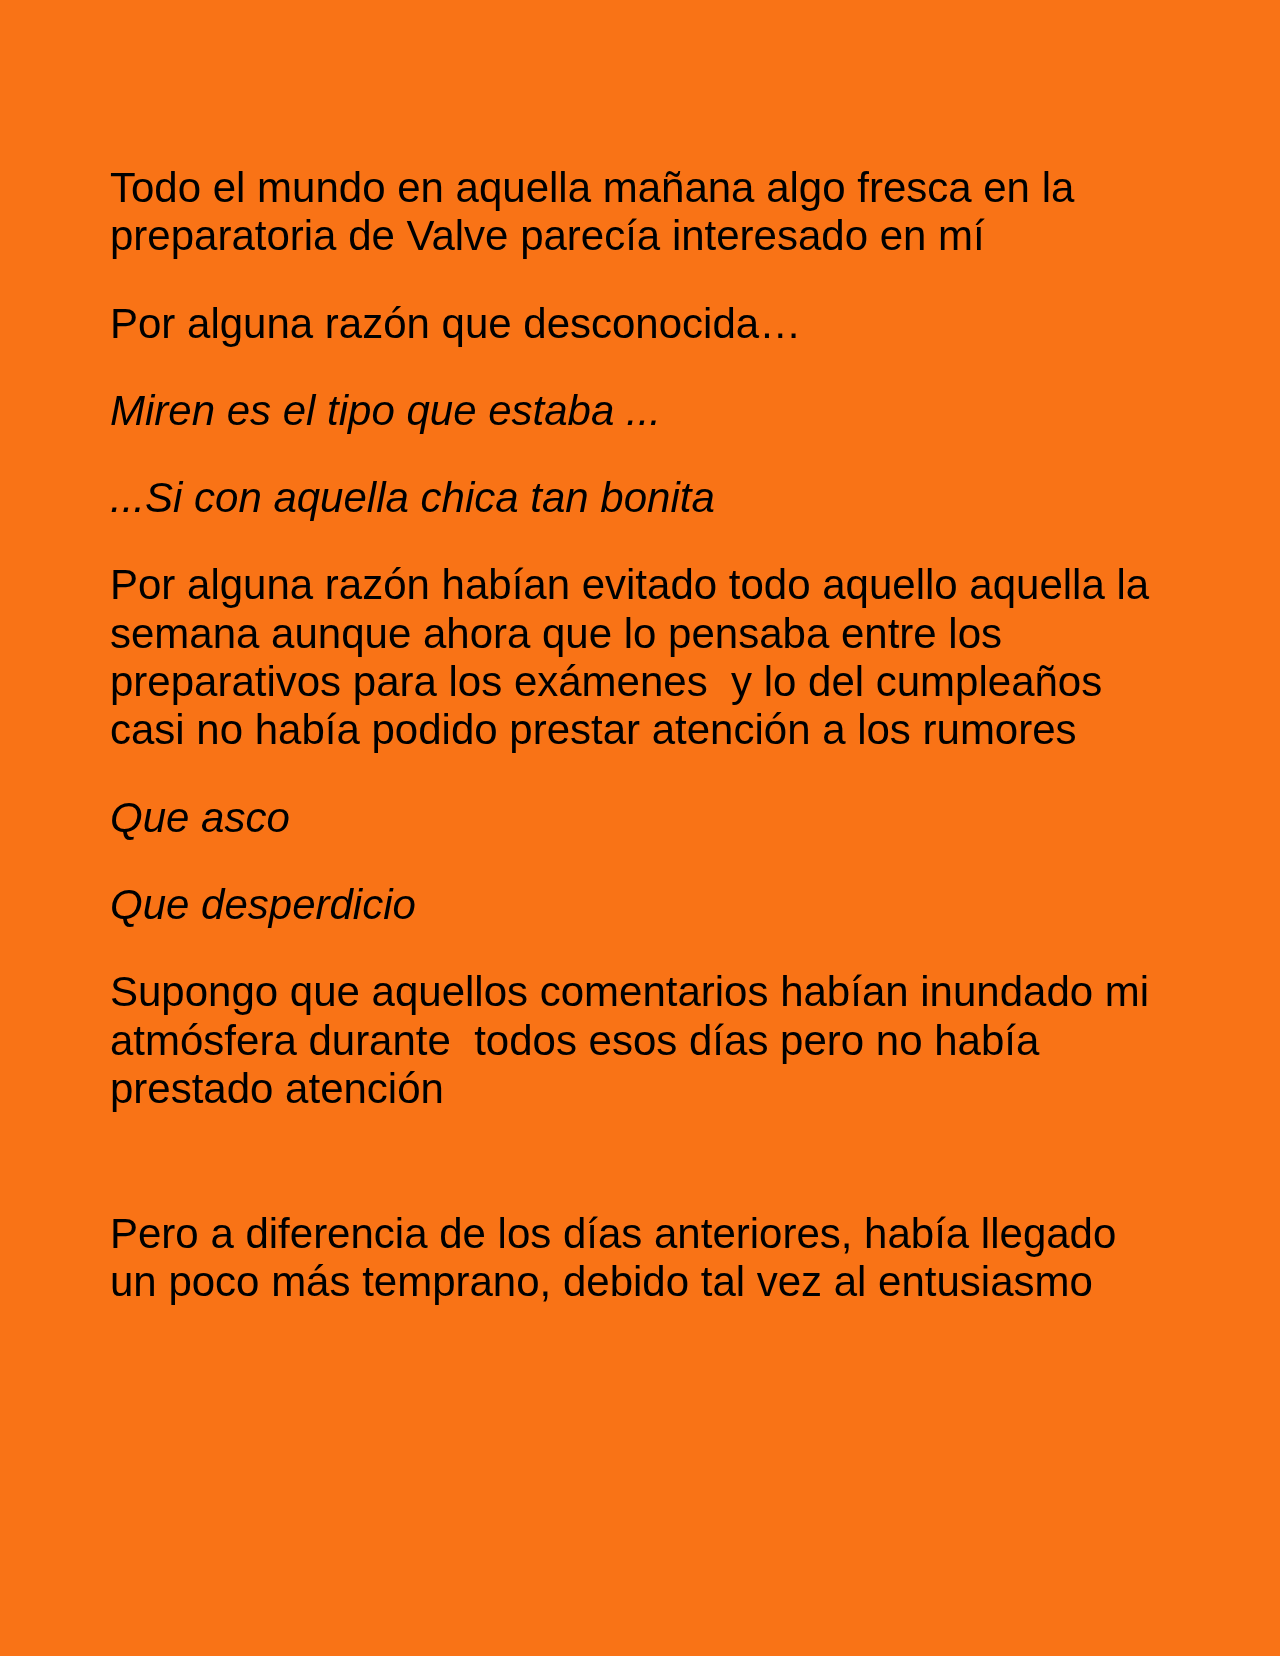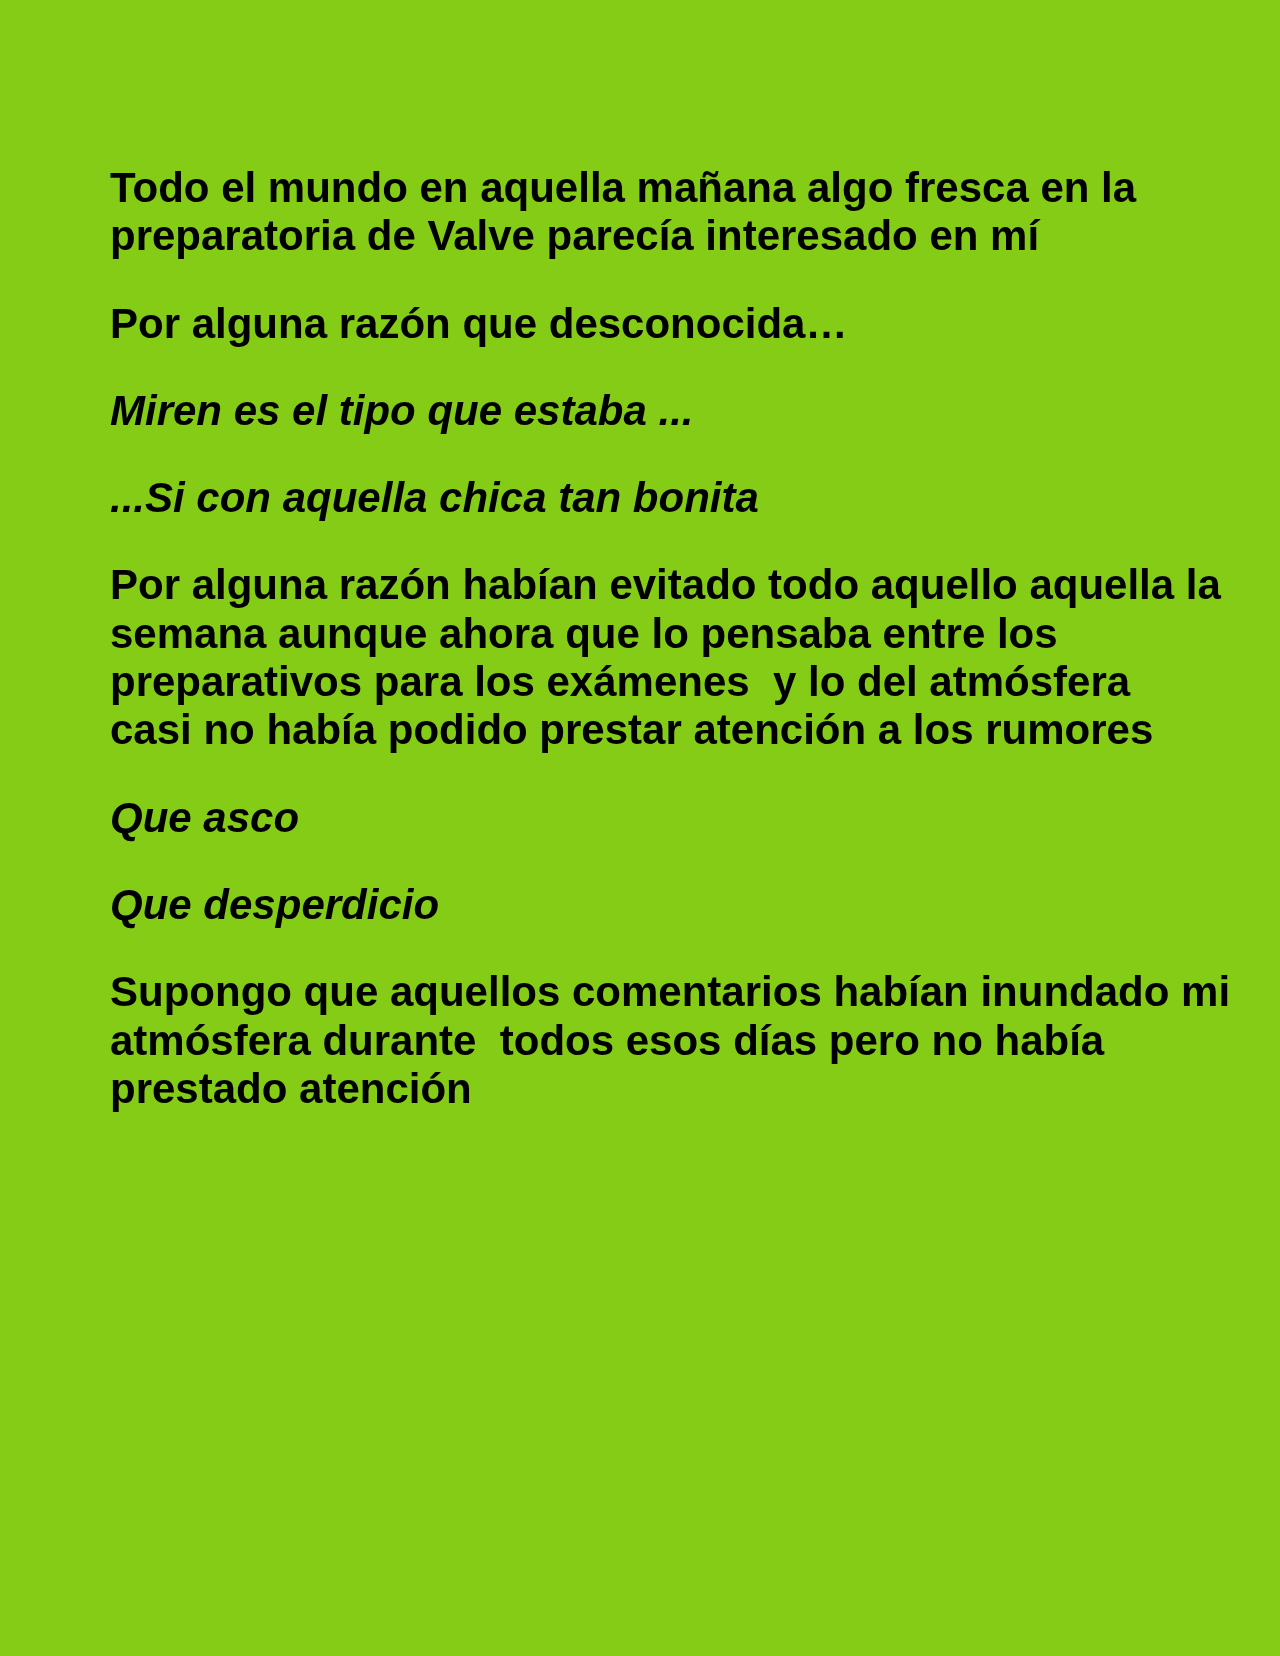--- a/index.html
+++ b/index.html
@@ -4,25 +4,24 @@
 <style>
   html, body {
     margin: 0;
     padding: 0;
     background: #ffffff;
   }
   .page {
     position: relative;
     width: 1280px;
     height: 1656px;
-    background: #84cc16;
+    background: #f97316;
     overflow: hidden;
     font-family: "Liberation Sans", sans-serif;
     color: #000000;
-    font-weight: bold;
   }
   .doc-content {
     position: absolute;
     top: 0;
     left: 0;
     box-sizing: border-box;
     width: 1280px;
     padding: 164px 110px 0 110px;
     font-size: 42px;
     line-height: 48.3px;
@@ -57,28 +56,32 @@
       </div>
       <div class="para center italic gap-1">
         <div class="line">Miren es el tipo que estaba ...</div>
       </div>
       <div class="para center italic gap-1">
         <div class="line">...Si con aquella chica tan bonita</div>
       </div>
       <div class="para gap-1">
         <div class="line">Por alguna razón habían evitado todo aquello aquella la</div>
         <div class="line">semana aunque ahora que lo pensaba entre los</div>
-        <div class="line">preparativos para los exámenes  y lo del atmósfera</div>
+        <div class="line">preparativos para los exámenes  y lo del cumpleaños</div>
         <div class="line">casi no había podido prestar atención a los rumores</div>
       </div>
       <div class="para center italic gap-1">
         <div class="line">Que asco</div>
       </div>
       <div class="para center italic gap-1">
         <div class="line">Que desperdicio</div>
       </div>
       <div class="para gap-1">
         <div class="line">Supongo que aquellos comentarios habían inundado mi</div>
         <div class="line">atmósfera durante  todos esos días pero no había</div>
         <div class="line">prestado atención</div>
       </div>
+      <div class="para gap-2">
+        <div class="line">Pero a diferencia de los días anteriores, había llegado</div>
+        <div class="line">un poco más temprano, debido tal vez al entusiasmo</div>
+      </div>
     </div>
 </div>
 
 </body></html>

